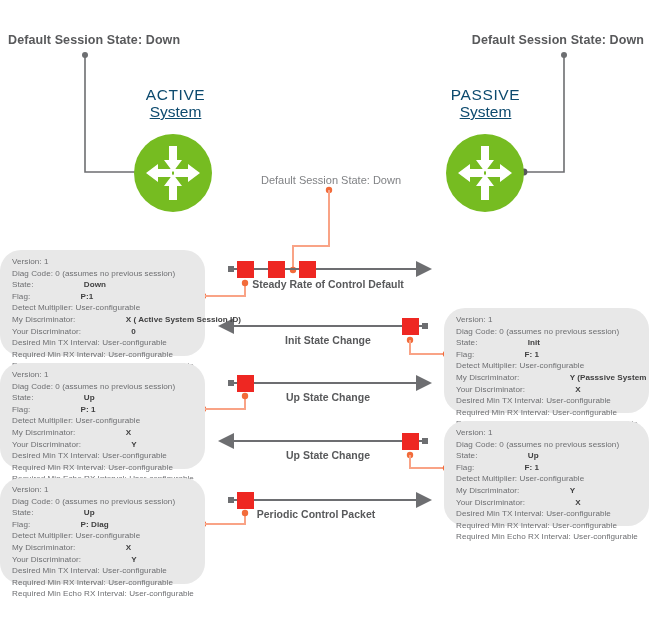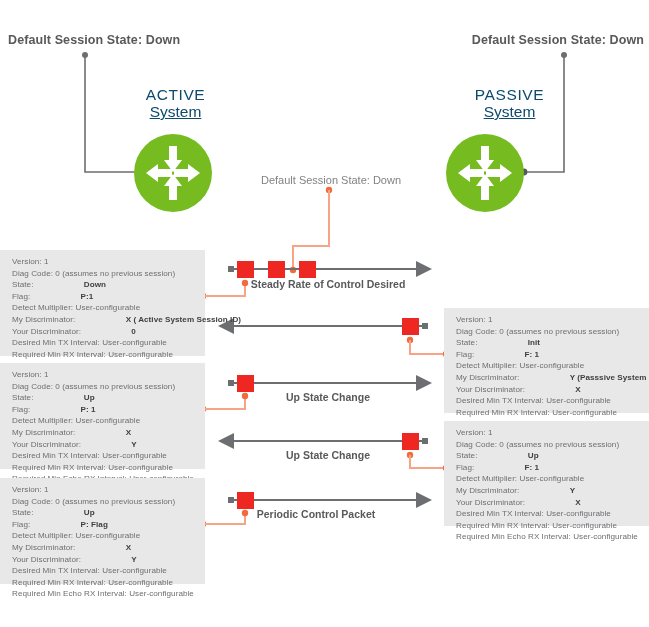--- a/index.html
+++ b/index.html
@@ -29,21 +29,21 @@
   .sys-label{
     position:absolute;
     text-align:center;
     color:#0c4a6e;
     line-height:17px;
     white-space:nowrap;
   }
   .sys-label .l1{font-size:15.5px;letter-spacing:0.6px;}
   .sys-label .l2{font-size:15.5px;text-decoration:underline;}
   .sys-active{left:118px;top:86px;width:115px;}
-  .sys-passive{left:452px;top:86px;width:115px;}
+  .sys-passive{left:428px;top:86px;width:115px;}
 
   
   .router{
     position:absolute;
     width:78px;height:78px;
     border-radius:50%;
     background:#76bc21;
   }
   .router-active{left:134px;top:134px;}
   .router-passive{left:446px;top:134px;}
@@ -71,20 +71,21 @@
   .lbl-up1{left:228px;top:391px;width:200px;}
   .lbl-up2{left:228px;top:449px;width:200px;}
   .lbl-periodic{left:216px;top:508px;width:200px;}
 
   
   .pkt-box{
     position:absolute;
     background:#e8e8e8;
     box-sizing:border-box;
     padding:6px 10px 6px 12px;
+    border-radius:21px;
   }
   .pkt-box .line{
     font-size:8.1px;
     line-height:11.6px;
     color:#6d6e71;
     white-space:nowrap;
     letter-spacing:0.05px;
   }
   .pkt-box .line b{color:#404041;font-weight:bold;padding-left:48px;}
 
@@ -218,21 +219,22 @@
     <svg viewBox="0 0 78 78" width="78" height="78" aria-hidden="true">
       <g fill="#ffffff">
         <path d="M35,12 h8 v14 h5 l-9,12 l-9,-12 h5 Z"></path>
         <path d="M43,66 h-8 v-14 h-5 l9,-12 l9,12 h-5 Z"></path>
         <path d="M12,39 l12,-9 v5 h14 v8 h-14 v5 Z"></path>
         <path d="M66,39 l-12,9 v-5 h-14 v-8 h14 v-5 Z"></path>
       </g>
     </svg>
   </div>
 
-  <div class="arrow-label lbl-steady">Steady Rate of Control Desired</div>
+  <div class="arrow-label lbl-steady">Steady Rate of Control Default</div>
+  <div class="arrow-label lbl-init">Init State Change</div>
   <div class="arrow-label lbl-up1">Up State Change</div>
   <div class="arrow-label lbl-up2">Up State Change</div>
   <div class="arrow-label lbl-periodic">Periodic Control Packet</div>
 
   <div class="pkt-box box-l1">
       <div class="line"><span>Version: </span><span>1</span></div>
       <div class="line"><span>Diag Code: </span><span>0  (assumes no previous session)</span></div>
       <div class="line"><span>State: </span><b>Down</b></div>
       <div class="line"><span>Flag: </span><b>P:1</b></div>
       <div class="line"><span>Detect Multiplier: </span><span>User-configurable</span></div>
@@ -251,21 +253,21 @@
       <div class="line"><span>My Discriminator: </span><b>X</b></div>
       <div class="line"><span>Your Discriminator: </span><b>Y</b></div>
       <div class="line"><span>Desired Min TX Interval: </span><span>User-configurable</span></div>
       <div class="line"><span>Required Min RX Interval: </span><span>User-configurable</span></div>
       <div class="line"><span>Required Min Echo RX Interval: </span><span>User-configurable</span></div>
     </div>
   <div class="pkt-box box-l3">
       <div class="line"><span>Version: </span><span>1</span></div>
       <div class="line"><span>Diag Code: </span><span>0  (assumes no previous session)</span></div>
       <div class="line"><span>State: </span><b>Up</b></div>
-      <div class="line"><span>Flag: </span><b>P: Flag</b></div>
+      <div class="line"><span>Flag: </span><b>P: Diag</b></div>
       <div class="line"><span>Detect Multiplier: </span><span>User-configurable</span></div>
       <div class="line"><span>My Discriminator: </span><b>X</b></div>
       <div class="line"><span>Your Discriminator: </span><b>Y</b></div>
       <div class="line"><span>Desired Min TX Interval: </span><span>User-configurable</span></div>
       <div class="line"><span>Required Min RX Interval: </span><span>User-configurable</span></div>
       <div class="line"><span>Required Min Echo RX Interval: </span><span>User-configurable</span></div>
     </div>
   <div class="pkt-box box-r1">
       <div class="line"><span>Version: </span><span>1</span></div>
       <div class="line"><span>Diag Code: </span><span>0  (assumes no previous session)</span></div>

